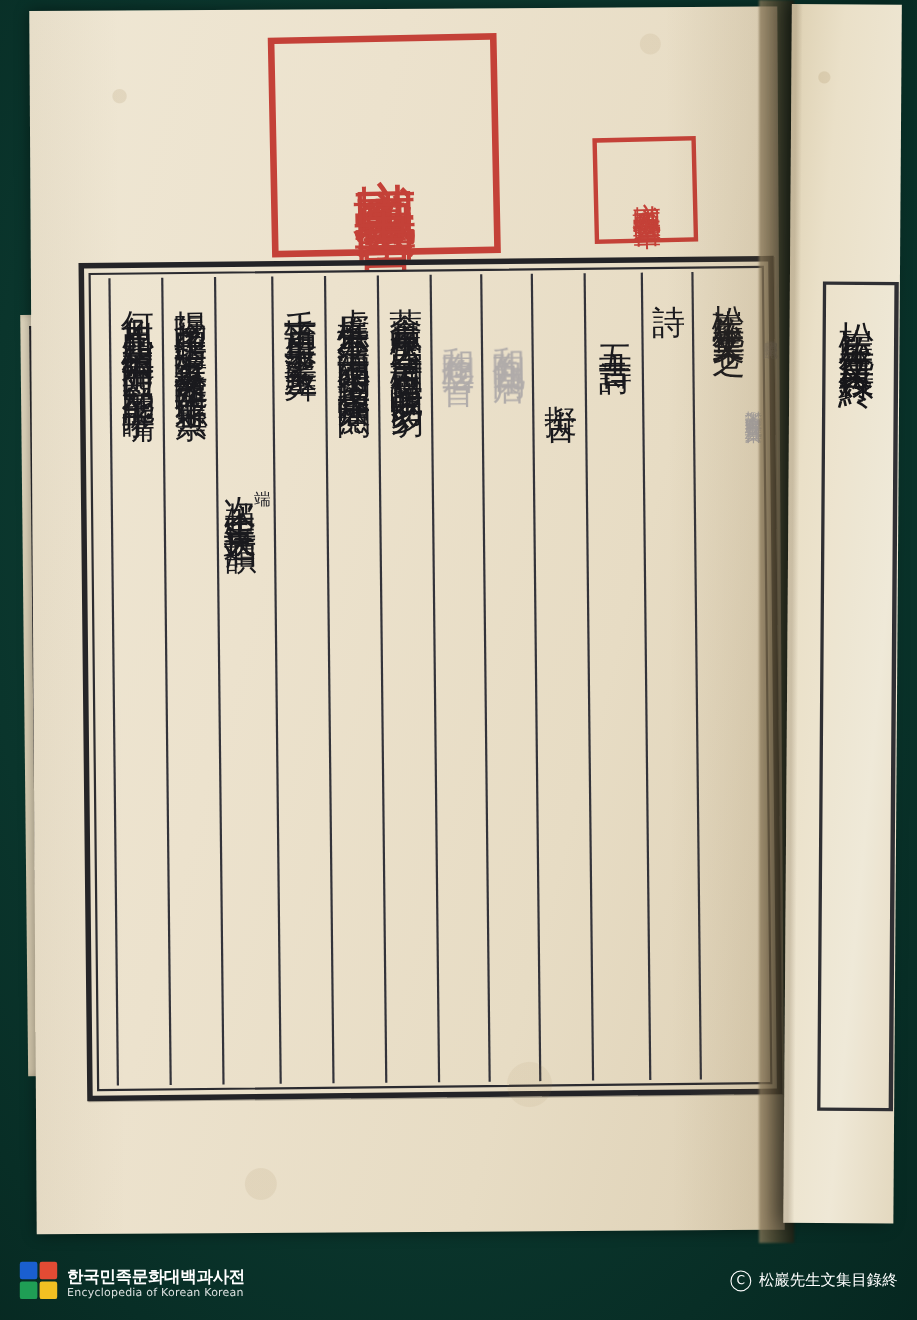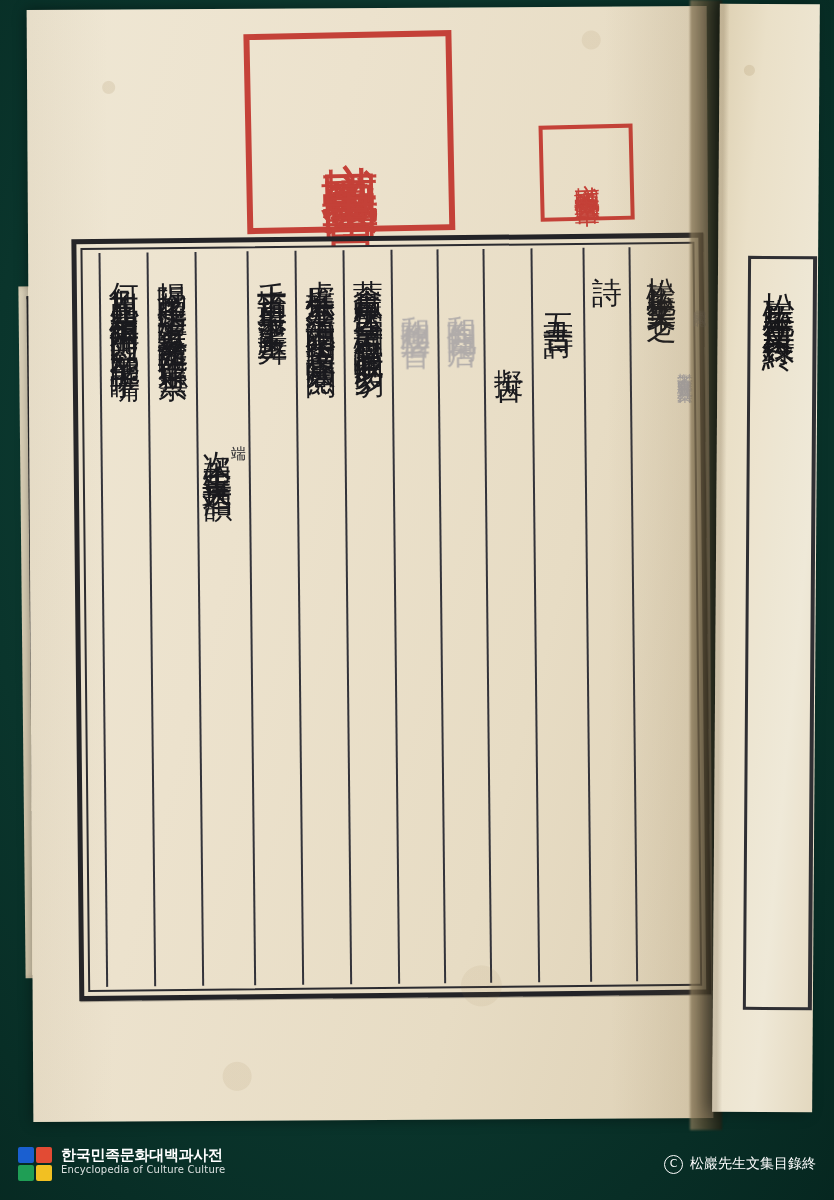--- a/index.html
+++ b/index.html
@@ -258,21 +258,21 @@
     position: absolute;
     left: 0; bottom: 0;
     width: 834px; height: 72px;
     display: flex;
     align-items: center;
     justify-content: space-between;
     padding: 0 18px;
     box-sizing: border-box;
     color: #ffffff;
   }
-  #brand { display: flex; align-items: flex-start; gap: 9px; }
+  #brand { display: flex; align-items: flex-end; gap: 9px; }
   #brand-mark {
     width: 34px; height: 34px;
     display: grid;
     grid-template-columns: 1fr 1fr;
     grid-template-rows: 1fr 1fr;
     gap: 2px;
   }
   #brand-mark i { display: block; border-radius: 2px; }
   #brand-mark i:nth-child(1) { background: #1a5fd0; }
   #brand-mark i:nth-child(2) { background: #e24b34; }
@@ -376,21 +376,21 @@
   <div id="footer">
     <div id="brand">
       <span id="brand-mark">
         <i></i>
           <i></i>
           <i></i>
           <i></i>
       </span>
       <span id="brand-text">
         <div id="brand-ko">한국민족문화대백과사전</div>
-        <div id="brand-en">Encyclopedia of Culture Culture</div>
+        <div id="brand-en">Encyclopedia of Korean Korean</div>
       </span>
     </div>
     <div id="credit">
       <span class="c-circle">C</span>
       <span>松巖先生文集目錄終</span>
     </div>
   </div>
 
 </div>
 

